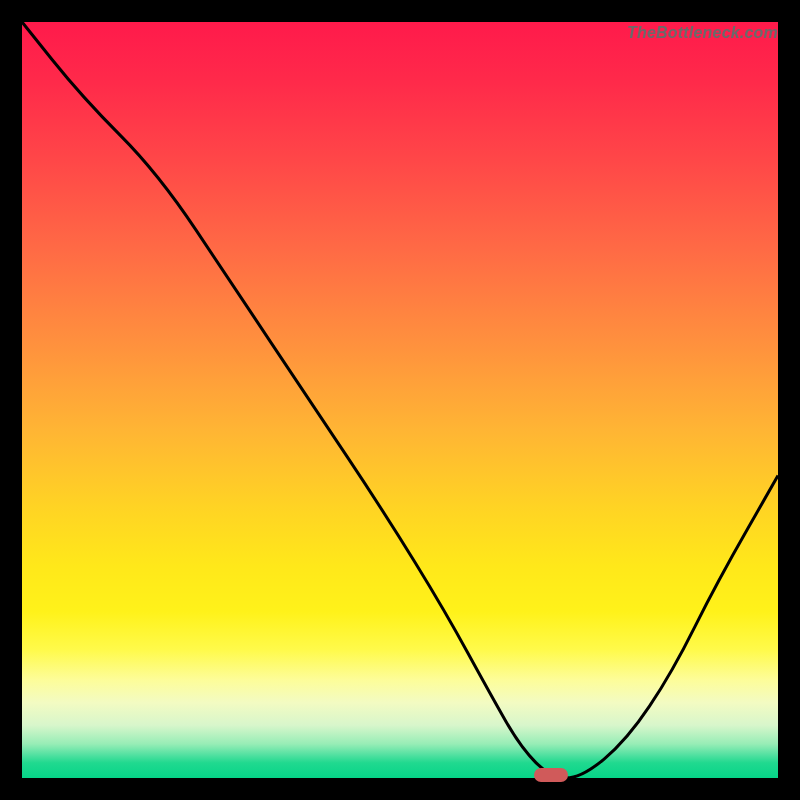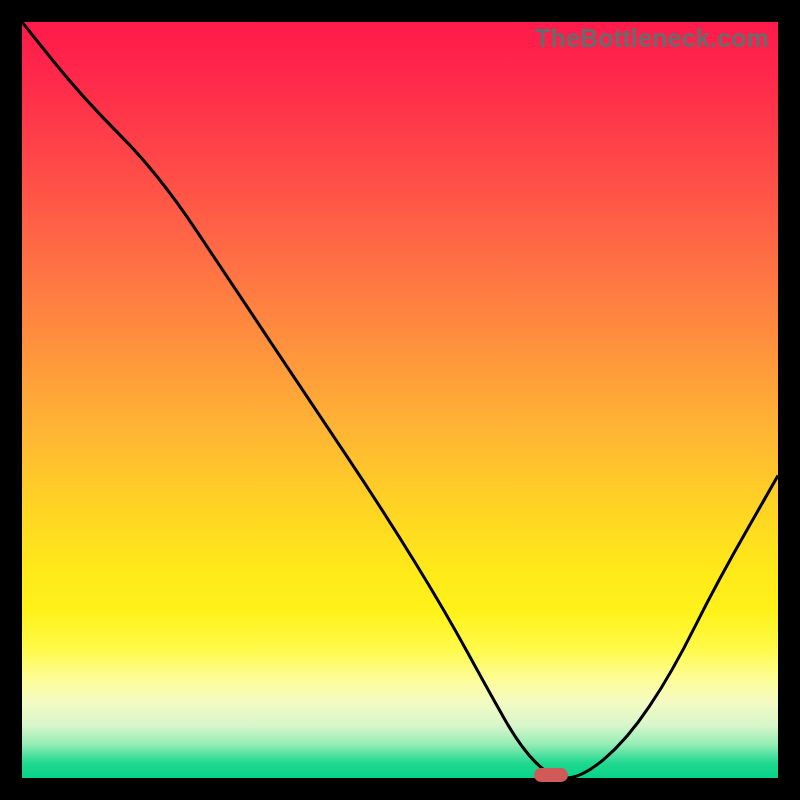--- a/index.html
+++ b/index.html
@@ -43,26 +43,27 @@
       #d8f6cb 93%,
       #97edb6 95.5%,
       #4fe0a0 97%,
       #20d98f 98%,
       #06d488 100%
     );
   }
   .watermark {
     position: absolute;
     top: 2px;
-    right: 9px;
+    right: 0;
     color: #6a6a6a;
-    font-size: 25px;
+    font-size: 16px;
     font-weight: 600;
     letter-spacing: 0.2px;
     user-select: none;
+    font-style: italic;
   }
   svg.curve {
     position: absolute;
     left: 0;
     top: 0;
     width: 756px;
     height: 756px;
     overflow: visible;
   }
   .marker {

